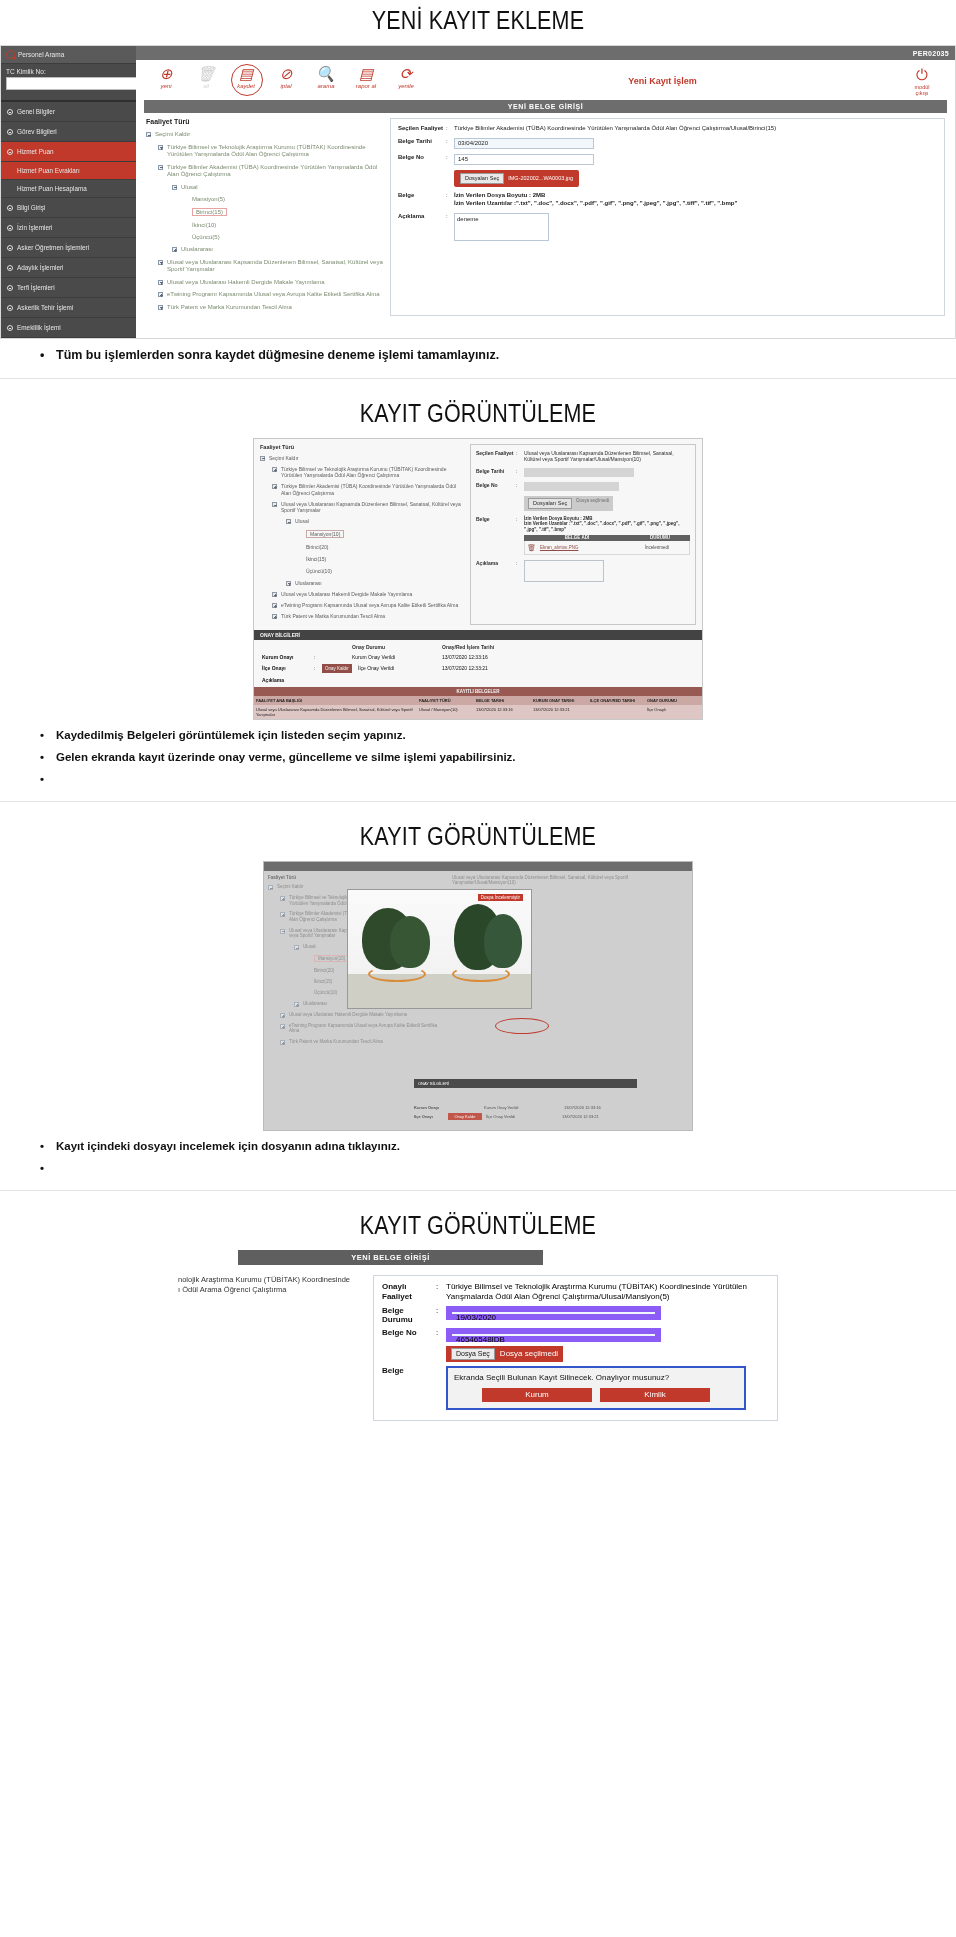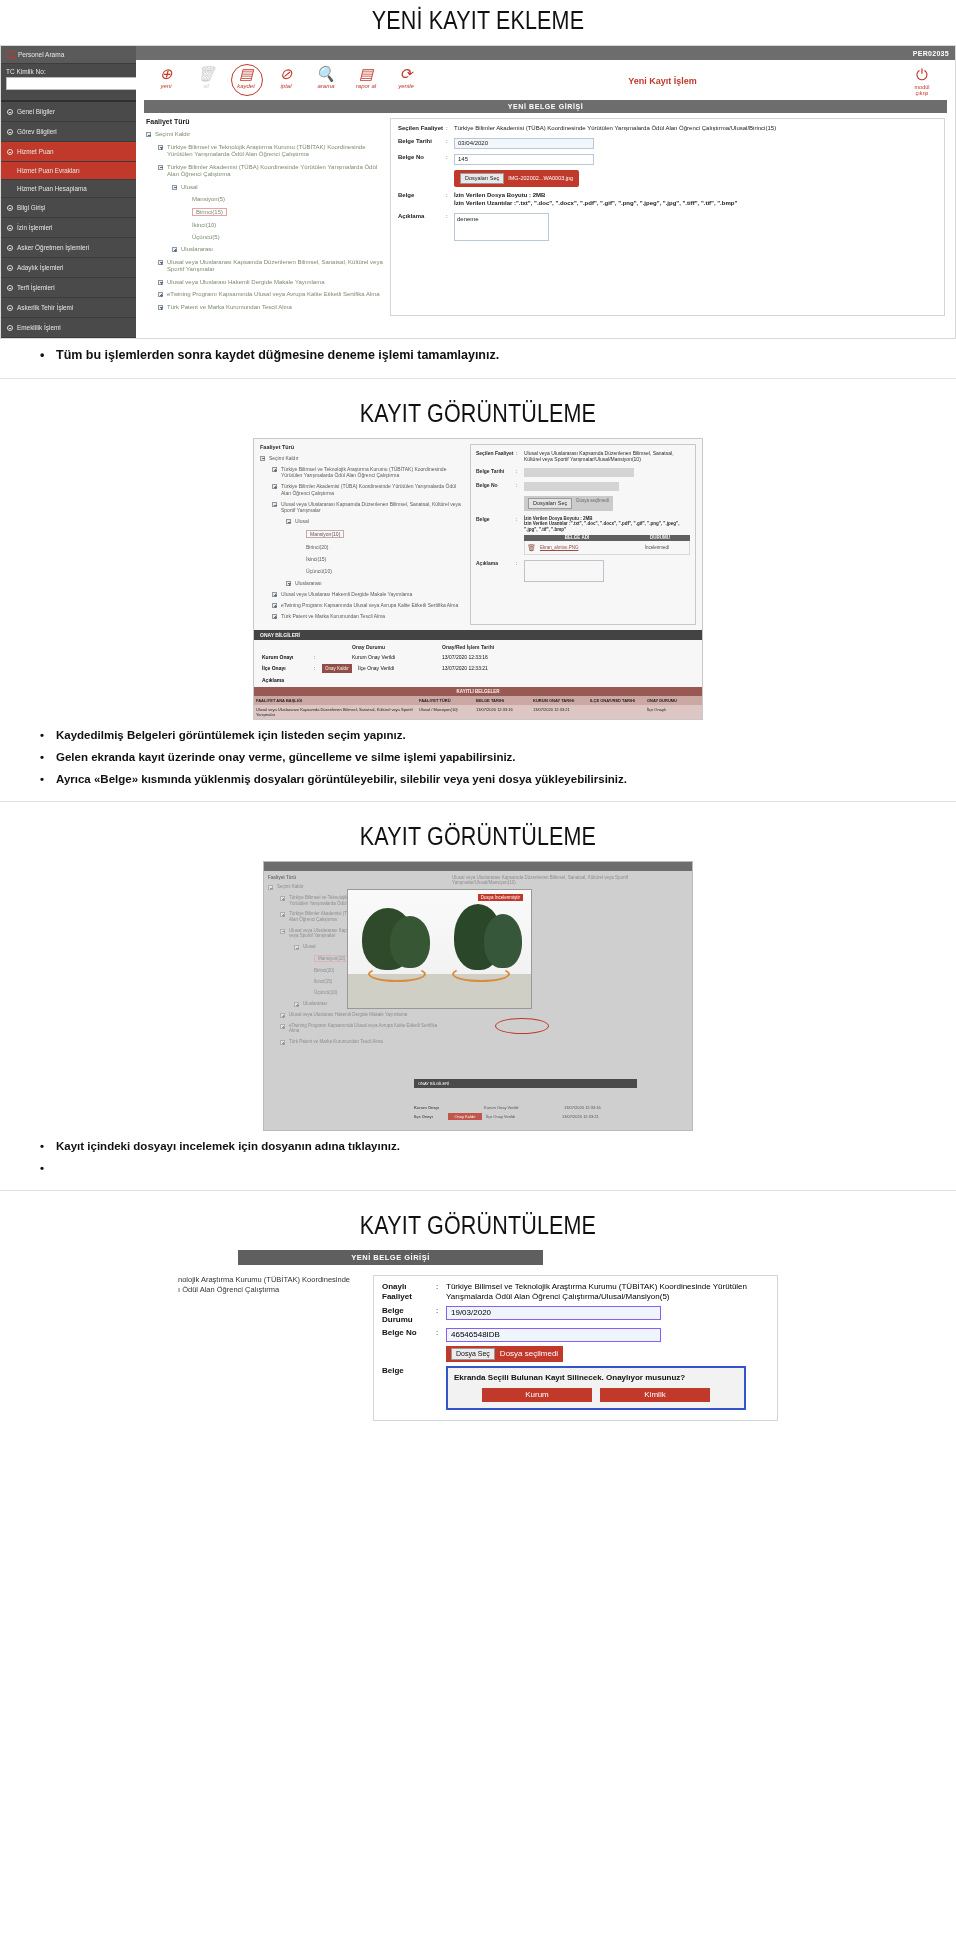--- a/index.html
+++ b/index.html
@@ -159,27 +159,27 @@
   .tree-blob{ position:absolute; background:#2f4f2f; border-radius:50% 50% 45% 45%; }
 
   
   .shot4 { width: 600px; margin:0 auto; }
   .s4band{ background:#5f5f5f;color:#fff;text-align:center;font-size:7.5px;font-weight:bold;
     letter-spacing:.5px; padding:3px 0; width:305px; margin-left:60px;}
   .s4row{display:flex;font-size:8px;margin-bottom:4px;}
   .s4lab{flex:0 0 54px;font-weight:bold;color:#111;line-height:1.15;}
   .s4col{flex:0 0 10px;}
   .s4val{flex:1;line-height:1.2;}
-  .s4fld{border:1px solid #8b5cf6;background:#eef5fb;height:14px;width:215px;padding:1px 4px;font-size:8px;}
+  .s4fld{border:6px solid #8b5cf6;background:#eef5fb;height:14px;width:215px;padding:1px 4px;font-size:8px;}
   .redbtn{background:#c0392b;color:#fff;display:inline-flex;gap:5px;align-items:center;padding:2px 5px;}
   .redbtn .b{background:#ececec;color:#111;border:1px solid #999;padding:1px 4px;font-size:7px;}
   .confirm{
     border:2px solid #3355cc; background:#f2f2f2; width:300px; padding:5px 6px 6px;
   }
-  .confirm .q{font-size:8px;color:#111;margin-bottom:5px;font-weight:bold;}
+  .confirm .q{font-size:8px;color:#111;margin-bottom:5px;}
   .confirm .btns{display:flex;gap:8px;justify-content:center;}
   .confirm .cb{background:#c0392b;color:#fff;font-size:8px;padding:2px 0;width:110px;text-align:center;}
   .leftnote{font-size:7.5px;color:#333;line-height:1.35;}
 </style>
 </head>
 <body>
 
 <section class="slide">
   <div class="slide-title">YENİ KAYIT EKLEME</div>
 
@@ -557,21 +557,20 @@
     <div class="bullet small">
       <span class="dotb">•</span>
       <span>Kaydedilmiş Belgeleri görüntülemek için listeden seçim yapınız.</span>
     </div>
     <div class="bullet small">
       <span class="dotb">•</span>
       <span>Gelen ekranda kayıt üzerinde onay verme, güncelleme ve silme işlemi yapabilirsiniz.</span>
     </div>
     <div class="bullet small">
       <span class="dotb">•</span>
-      <span>Ayrıca «Belge» kısmında yüklenmiş dosyaları görüntüleyebilir, silebilir veya yeni dosya yükleyebilirsiniz.</span>
     </div>
   </div>
   <div class="sep"></div>
 </section>
 
 <section class="slide">
   <div class="slide-title">KAYIT GÖRÜNTÜLEME</div>
 
   <div class="shot3wrap">
     <div style="background:#cfcfcf;border:1px solid #bbb;height:270px;position:relative;overflow:hidden;">
@@ -679,21 +678,21 @@
 </section>
 
 <section class="slide">
   <div class="slide-title">KAYIT GÖRÜNTÜLEME</div>
 
   <div class="shot4">
     <div class="s4band">YENİ BELGE GİRİŞİ</div>
     <div style="display:flex;gap:10px;padding-top:10px;">
       <div style="flex:0 0 185px;" class="leftnote">
         <div>nolojik Araştırma Kurumu (TÜBİTAK) Koordinesinde</div>
-        <div>ı Ödül Alan Öğrenci Çalıştırma</div>
+        <div>ı Ödül Arama Öğrenci Çalıştırma</div>
       </div>
       <div style="flex:1;border:1px solid #cfd6dd;padding:6px 8px;">
         <div class="s4row">
           <div class="s4lab">
             <span>Onaylı</span><br>
             <span>Faaliyet</span>
           </div>
           <div class="s4col">:</div>
           <div class="s4val">Türkiye Bilimsel ve Teknolojik Araştırma Kurumu (TÜBİTAK) Koordinesinde Yürütülen Yarışmalarda Ödül Alan Öğrenci Çalıştırma/Ulusal/Mansiyon(5)</div>
         </div>

